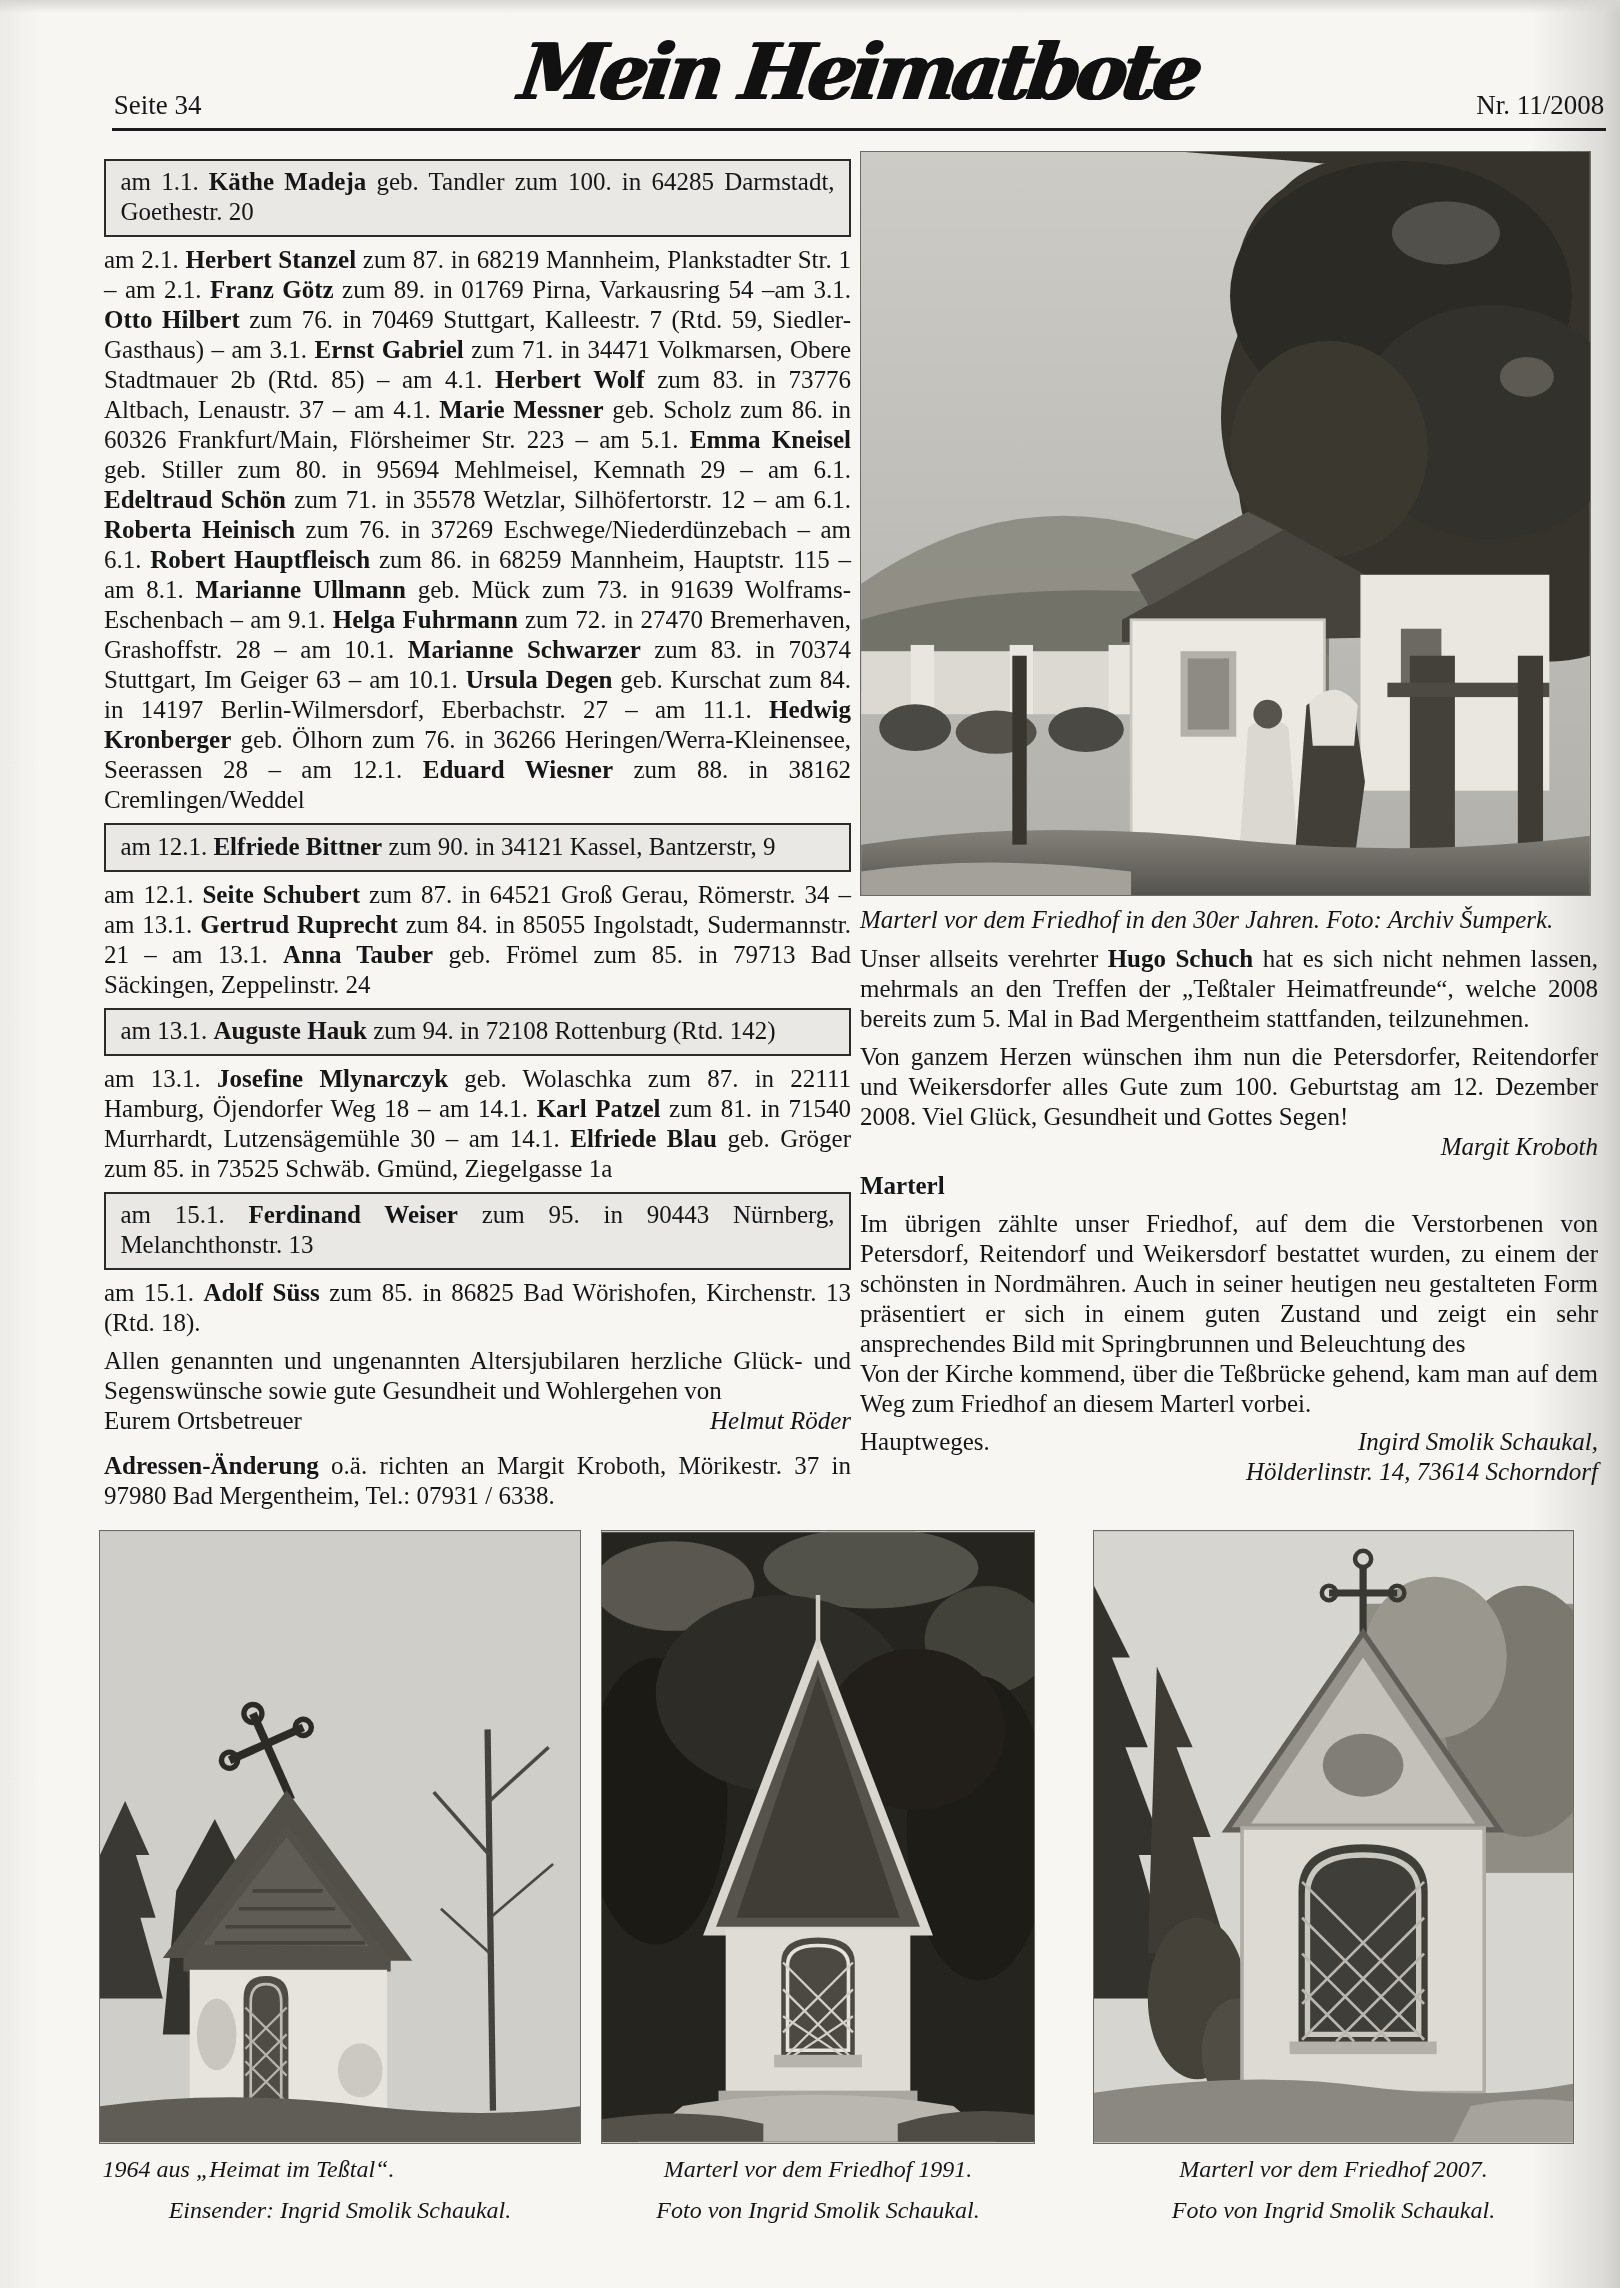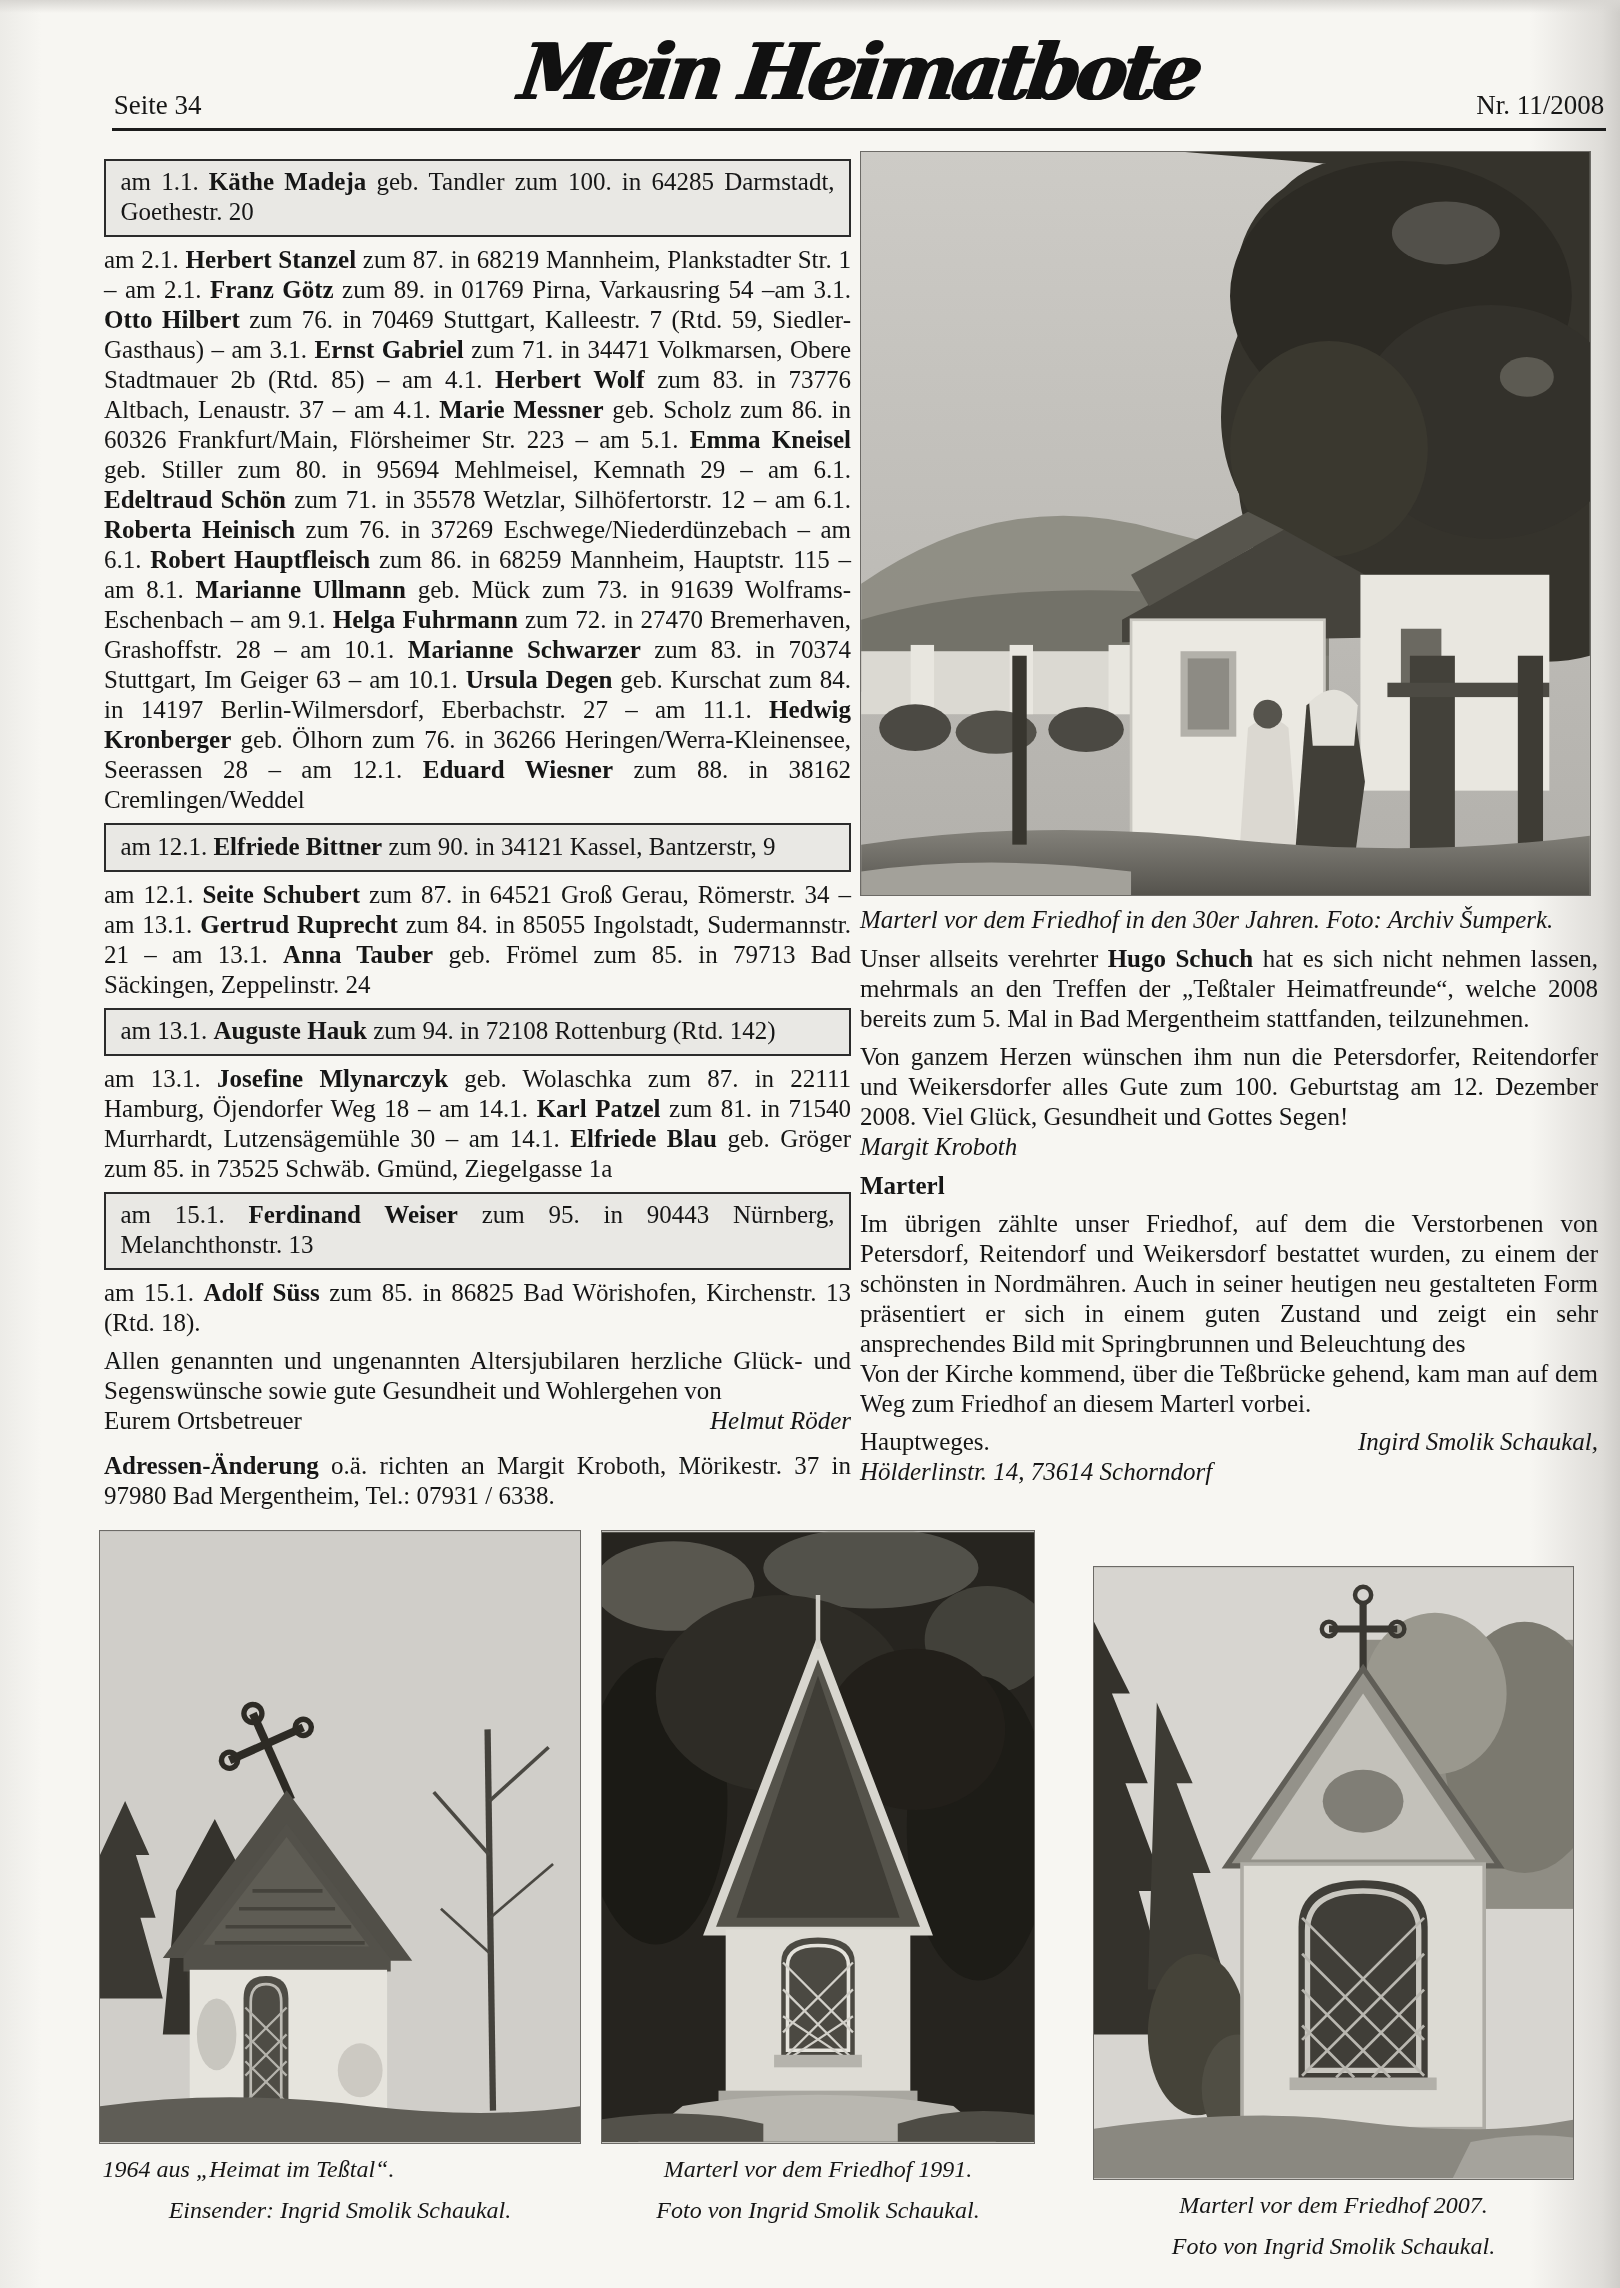--- a/index.html
+++ b/index.html
@@ -22,21 +22,21 @@
 
   
   .colL{position:absolute;left:104px;top:151px;width:747px;font-size:25px;line-height:30px;}
   .colR{position:absolute;left:860px;top:151px;width:738px;font-size:25px;line-height:30px;}
   .para{text-align:justify;margin:8px 0;}
   .b{font-weight:bold;}
   .i{font-style:italic;}
   .jbox{border:2.7px solid #2b2b2b;background:#e9e8e4;padding:6.3px 14.4px 8px 14.4px;margin:8px 0;text-align:justify;}
   .sigrow{display:flex;justify-content:space-between;align-items:baseline;}
   .sigrow .sig{font-style:italic;}
-  .rightline{font-style:italic;}
+  .rightline{text-align:right;font-style:italic;}
   .heading{font-weight:bold;margin-top:9px;}
 
   
   .photo{border:0.9px solid #6c6a66;background:#c7c5c0;display:block;}
   .photoTR{width:729px;height:743px;margin-bottom:9px;}
   .caption{font-style:italic;text-align:justify;margin:1.8px 0 9px 0;}
 
   .bottom{position:absolute;left:99px;top:1530px;width:1494px;display:flex;}
   .bcell{display:flex;flex-direction:column;}
   .bcell .photo{height:612px;}
@@ -220,21 +220,21 @@
         <path d="M482,650 Q400,638 330,660 L330,680 482,680 Z" fill="#4e4c45"></path>
       </svg>
       <div class="bcap">
         <span>Marterl vor dem Friedhof 1991.</span>
         <span>Foto von Ingrid Smolik Schaukal.</span>
       </div>
     </div>
 
     <div class="gap2"></div>
 
-    <div class="bcell" style="width:481px;margin-top:36px;">
+    <div class="bcell" style="width:481px;">
       <svg class="photo" viewBox="0 0 534 680">
         <rect width="534" height="680" fill="#d7d5d0"></rect>
         <rect x="300" y="80" width="234" height="300" fill="#8f8d84"></rect>
         <ellipse cx="480" cy="200" rx="90" ry="140" fill="#7b796f"></ellipse>
         <ellipse cx="380" cy="140" rx="80" ry="90" fill="#9a988e"></ellipse>
         <path d="M0,60 L40,140 L20,140 L60,240 L35,240 L80,360 L50,360 L95,520 L0,520 Z" fill="#34322c"></path>
         <path d="M70,150 L110,240 L92,240 L130,340 L110,340 L150,470 L60,470 Z" fill="#3d3b34"></path>
         <ellipse cx="115" cy="520" rx="55" ry="90" fill="#454339"></ellipse>
         <ellipse cx="160" cy="580" rx="40" ry="60" fill="#504e44"></ellipse>
         <g stroke="#3a3832" stroke-width="8">

